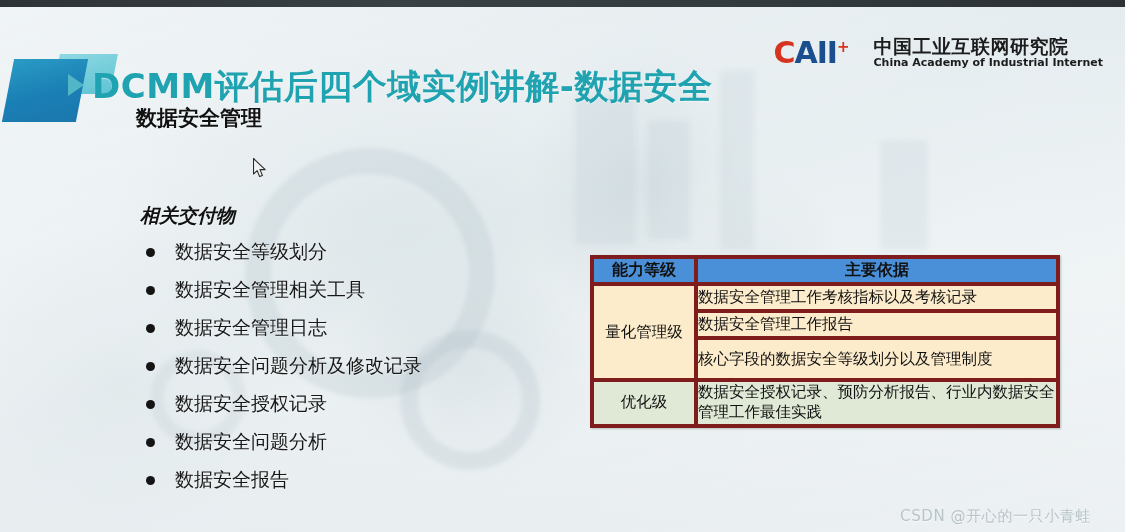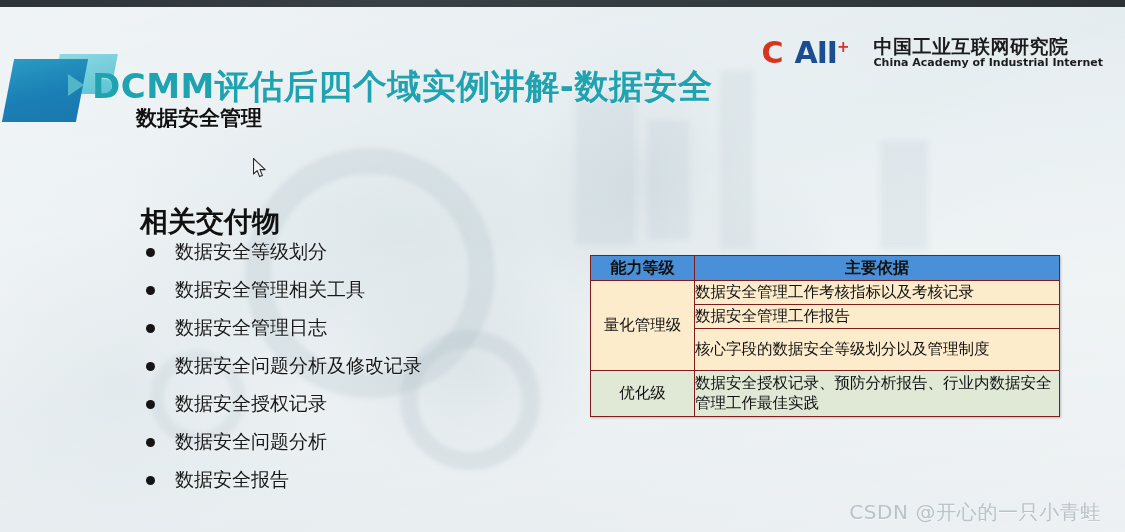--- a/index.html
+++ b/index.html
@@ -79,37 +79,38 @@
     white-space: nowrap;
   }
 
   
   #logo { position: absolute; right: 22px; top: 12px; display: flex; align-items: center; gap: 12px; }
   #logo-mark {
     font-size: 30px; font-weight: bold; line-height: 1;
     letter-spacing: -1px; position: relative; white-space: nowrap;
   }
   #logo-c { color: #d6341f; }
-  #logo-aii { color: #1b4e8f; margin-left: 12px; }
+  #logo-aii { color: #1b4e8f; }
   #logo-plus { color: #d6341f; font-size: 15px; vertical-align: super; }
   #logo-divider { width: 1px; height: 34px; background: rgba(0,0,0,0); }
   #logo-words { display: flex; flex-direction: column; line-height: 1.12; }
   #logo-cn { font-size: 19px; font-weight: bold; color: #1c1c1c; letter-spacing: 0.5px; white-space: nowrap; }
   #logo-en { font-size: 11px; font-weight: bold; color: #1c1c1c; letter-spacing: 0px; white-space: nowrap; }
 
   
   #section-title {
     position: absolute; left: 136px; top: 104px;
     font-size: 21px; font-weight: bold; color: #111;
     text-shadow: 0 1px 1px rgba(255,255,255,0.5);
   }
   #subsection-title {
     position: absolute; left: 140px; top: 203px;
-    font-size: 28px; font-weight: bold; color: #111;
+    font-size: 19px; font-weight: bold; color: #111;
     text-shadow: 0 1px 1px rgba(255,255,255,0.5);
+    font-style: italic;
   }
 
   #bullet-list {
     position: absolute; left: 146px; top: 233px;
     list-style: none;
   }
   #bullet-list li {
     display: flex; align-items: center;
     height: 38px;
     font-size: 19px; color: #181818;
@@ -123,21 +124,21 @@
   
   #capability-table {
     position: absolute; left: 590px; top: 255px;
     width: 470px;
     border-collapse: collapse;
     table-layout: fixed;
     box-shadow: 1px 1px 2px rgba(0,0,0,0.22);
     background: #fff;
   }
   #capability-table td, #capability-table th {
-    border: 1px solid #7f1d1d;
+    border: 4px solid #7f1d1d;
     font-size: 15.5px;
     color: #111;
     padding: 1px 0;
     font-weight: normal;
     vertical-align: middle;
   }
   #capability-table th {
     background: #4a90d9;
     font-weight: bold;
     text-align: center;
@@ -148,22 +149,22 @@
   .lvl-quant { background: #fdeccb; }
   .lvl-opt { background: #dfe9d5; }
   .cell-quant { background: #fdeccb; }
   .cell-opt   { background: #dfe9d5; }
   .row-tall td { height: 42px; vertical-align: bottom; padding-bottom: 2px; }
   .row-std td { height: 24px; }
   .row-opt td { height: 46px; line-height: 1.28; vertical-align: top; padding-top: 3px; }
 
   
   #watermark {
-    position: absolute; right: 24px; bottom: 6px;
-    font-size: 20px;
+    position: absolute; right: 34px; bottom: 6px;
+    font-size: 15px;
     color: #b9c4c9;
     letter-spacing: 0.6px;
     text-shadow: 0 1px 0 rgba(255,255,255,0.55);
     white-space: nowrap;
   }
 
   
   #cursor { position: absolute; left: 253px; top: 158px; width: 14px; height: 21px; }
 </style>
 </head>

